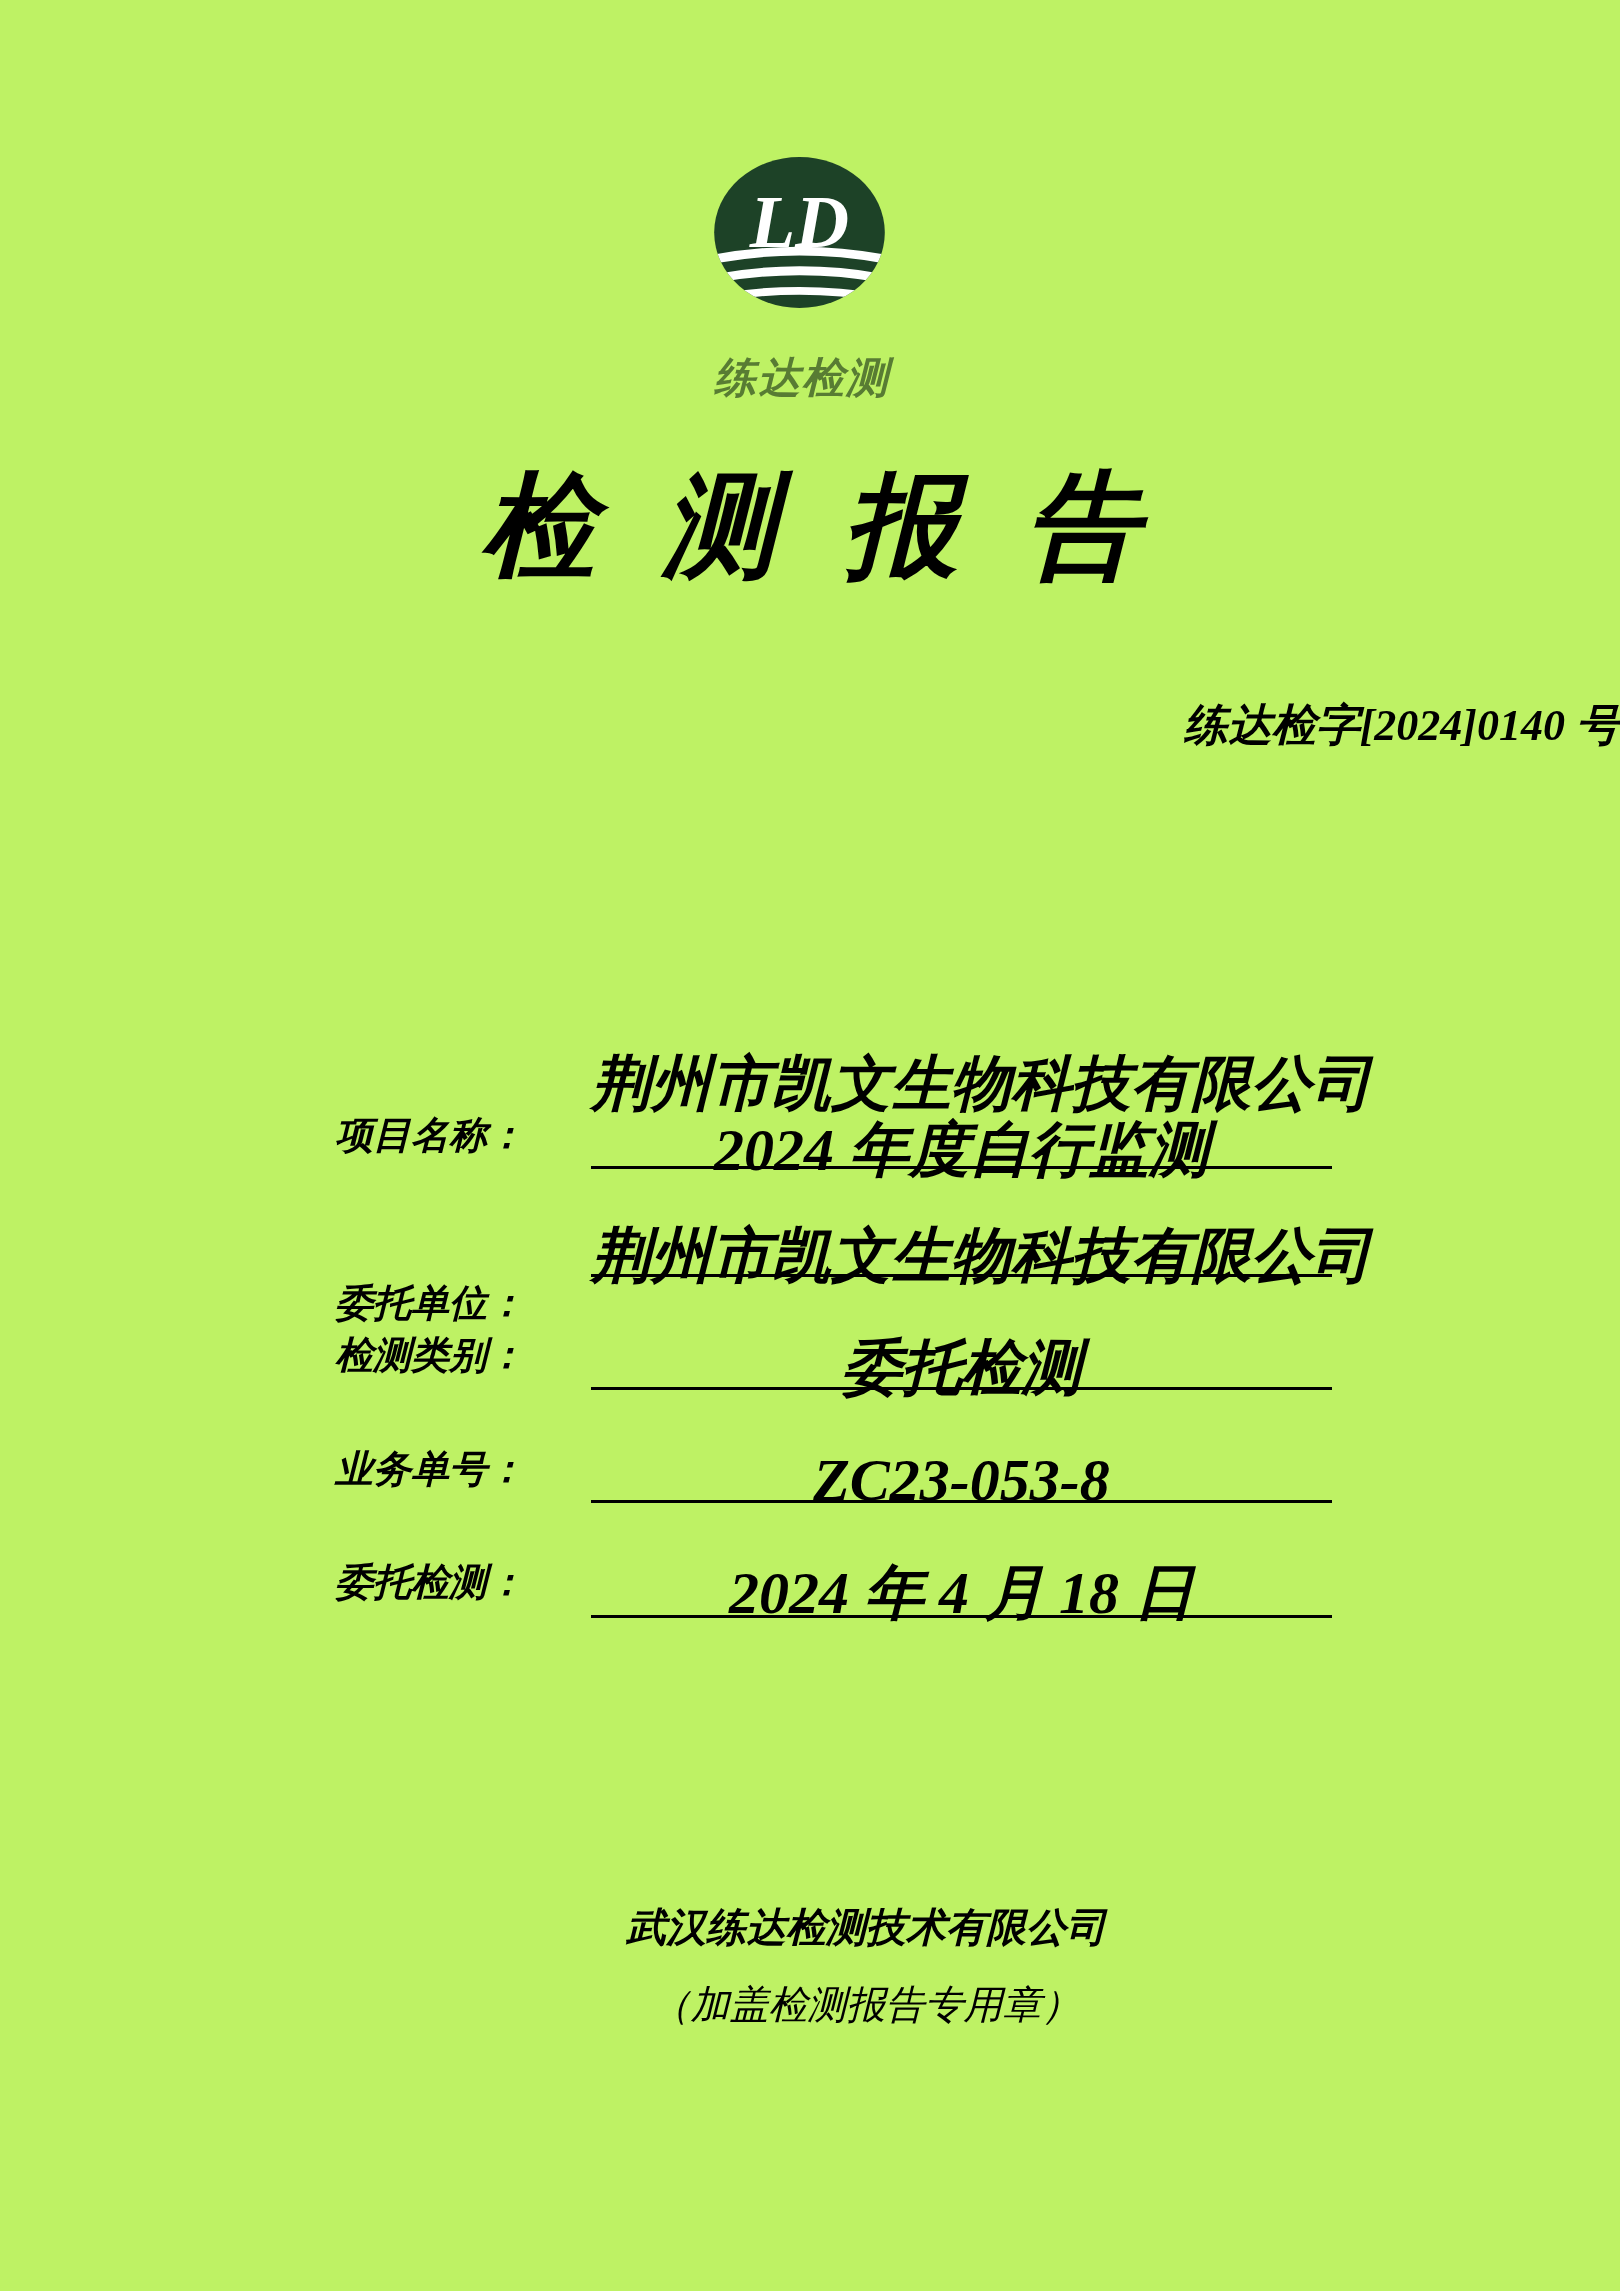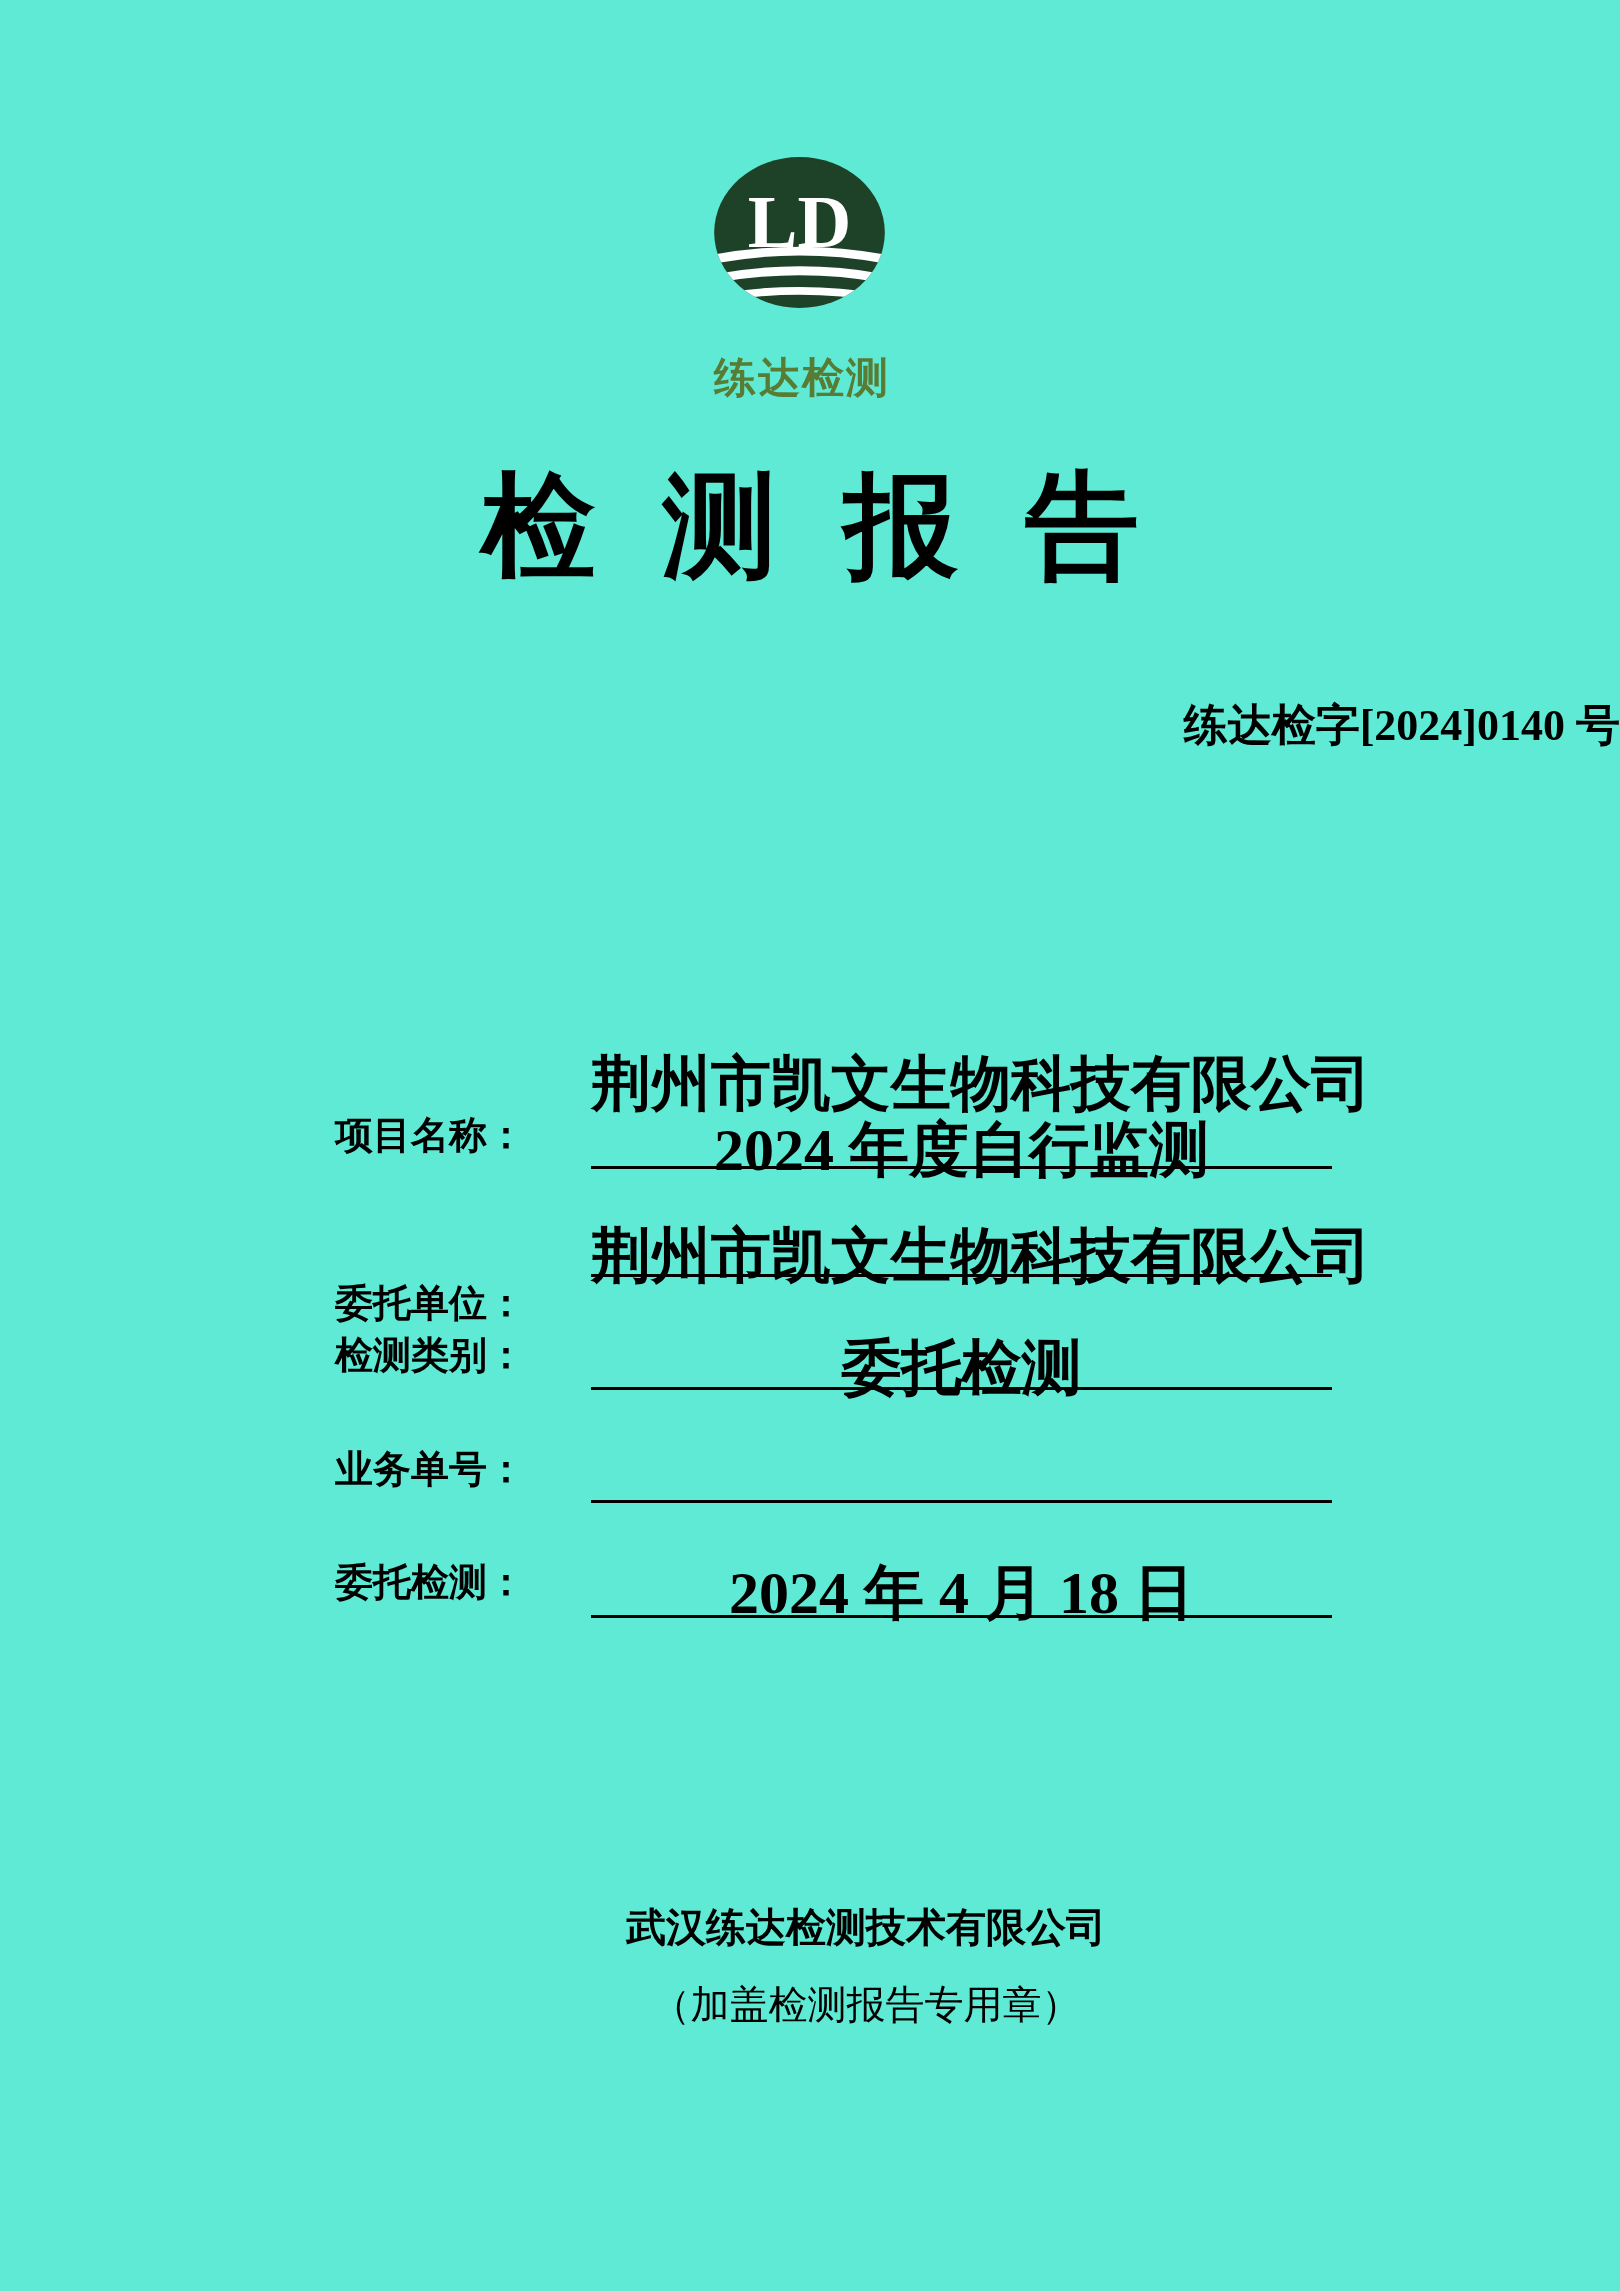--- a/index.html
+++ b/index.html
@@ -6,21 +6,22 @@
     margin: 0;
     padding: 0;
     background: #ffffff;
     overflow: hidden;
     font-family: "Liberation Sans", sans-serif;
   }
   .page {
     position: relative;
     width: 1620px;
     height: 2292px;
-    background: #5eead4;
+    background: #bef264;
+    font-style: italic;
   }
   .abs { position: absolute; }
 
   .logo-wrap {
     left: 714px;
     top: 157px;
     width: 171px;
     height: 151px;
   }
   .brand-text {
@@ -144,20 +145,21 @@
 
   <div class="abs flabel" style="top:1283px">委托单位：</div>
   <div class="abs fvalue" style="top:1223px">荆州市凯文生物科技有限公司</div>
   <div class="abs funderline" style="top:1274px"></div>
 
   <div class="abs flabel" style="top:1335px">检测类别：</div>
   <div class="abs fvalue" style="top:1335px">委托检测</div>
   <div class="abs funderline" style="top:1387px"></div>
 
   <div class="abs flabel" style="top:1449px">业务单号：</div>
+  <div class="abs fvalue" style="top:1447px">ZC23-053-8</div>
   <div class="abs funderline" style="top:1500px"></div>
 
   <div class="abs flabel" style="top:1562px">委托检测：</div>
   <div class="abs fvalue" style="top:1560px">2024 年 4 月 18 日</div>
   <div class="abs funderline" style="top:1615px"></div>
 
   <div class="abs footer-company">武汉练达检测技术有限公司</div>
   <div class="abs footer-seal">（加盖检测报告专用章）</div>
 
 </div>

